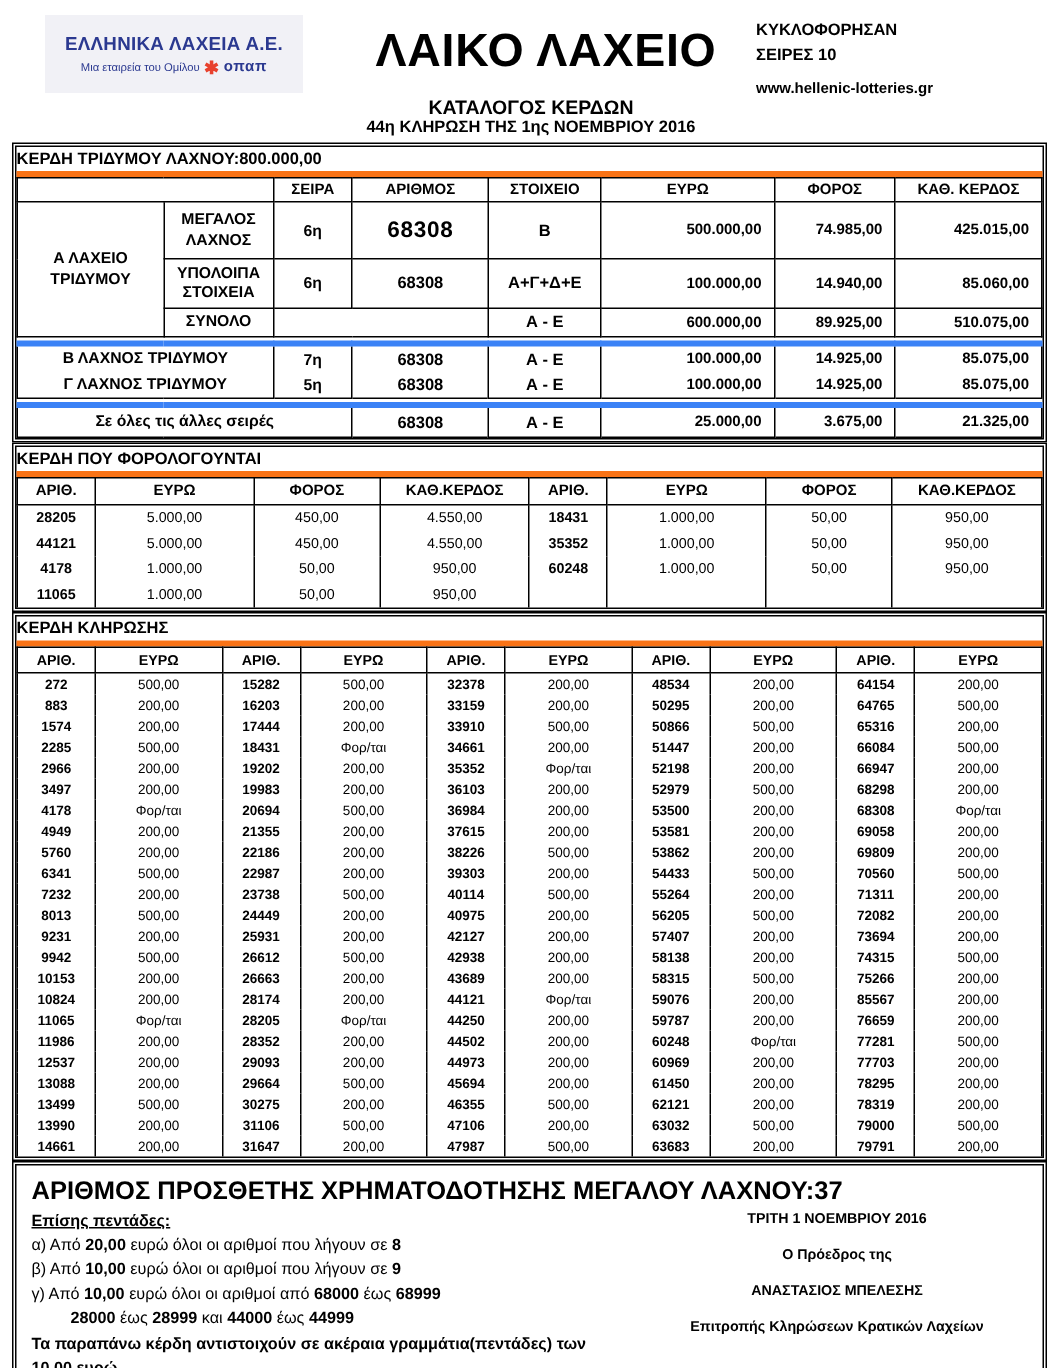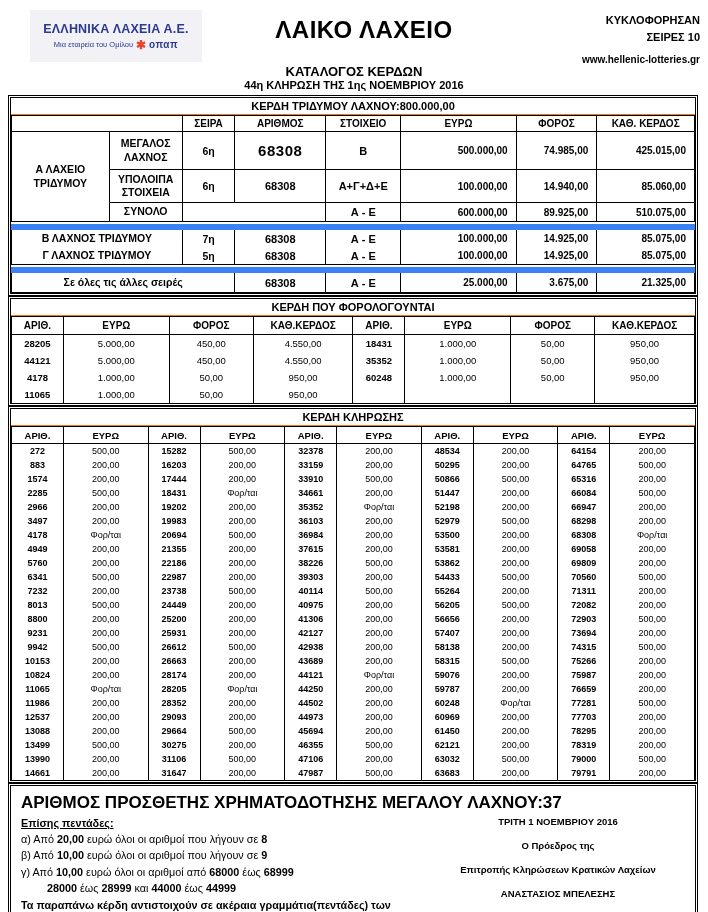--- a/index.html
+++ b/index.html
@@ -7,45 +7,45 @@
         font-family:Liberation Sans, sans-serif;color:#000;}
   
   .hdr-area{position:relative;height:95px;}
   .logo-box{position:absolute;left:30px;top:10px;width:172px;height:52px;background:#f1f1f6;
             display:flex;flex-direction:column;align-items:center;justify-content:center;}
   .logo-l1{color:#2b3990;font-weight:bold;font-size:12.5px;letter-spacing:0.2px;}
   .logo-l2{color:#2b3990;font-size:7.5px;margin-top:3px;display:flex;align-items:center;gap:3px;justify-content:space-between;}
   .opap-star{color:#e8412d;font-size:12px;font-weight:bold;line-height:1;}
   .opap-word{color:#2b3990;font-weight:bold;font-size:10px;letter-spacing:0.5px;}
   .main-title{position:absolute;left:214px;top:16px;width:300px;text-align:center;
-              font-size:24px;font-weight:bold;letter-spacing:0.5px;}
-  .series-box{position:absolute;right:8px;top:12px;width:196px;text-align:right;}
+              font-size:31px;font-weight:bold;letter-spacing:0.5px;}
+  .series-box{position:absolute;right:8px;top:12px;width:196px;text-align:left;}
   .series-l{font-weight:bold;font-size:11px;line-height:1.5;}
   .website{font-weight:bold;font-size:10px;margin-top:9px;}
   .cat-title{position:absolute;left:0;top:64px;width:100%;text-align:center;font-weight:bold;font-size:13px;}
   .draw-title{position:absolute;left:0;top:79px;width:100%;text-align:center;font-weight:bold;font-size:11px;}
   
   .content{position:absolute;left:8px;top:95px;width:690px;}
   .box{border:3px double #000;background:#fff;}
-  .banner{text-align:center;font-weight:bold;font-size:11px;padding:2px 0;border-bottom:1px solid #f97316;}
+  .banner{font-weight:bold;font-size:11px;padding:2px 0;border-bottom:4px solid #f97316;}
   table{width:100%;border-collapse:collapse;table-layout:fixed;}
   td{overflow:hidden;}
   
   .t1 td{border:1px solid #000;font-size:10px;text-align:center;vertical-align:middle;padding:0 2px;}
   .t1 .hdr-row td{height:15px;font-weight:bold;font-size:10px;}
   .t1 .lab{font-weight:bold;font-size:10.5px;line-height:1.25;}
   .t1 .seira{font-weight:bold;font-size:10.5px;}
   .t1 .num-lg{font-weight:bold;font-size:15px;letter-spacing:0.5px;}
   .t1 .num-md{font-weight:bold;font-size:11px;}
   .t1 .stx{font-weight:bold;font-size:11px;}
   .t1 .money{text-align:right;padding-right:8px;font-weight:bold;font-size:10px;}
   .rowA td{height:37px;} .rowB td{height:32px;} .rowC td{height:18px;}
   .t-sub{margin-top:2px;}
   .t-sub td{border-left:1px solid #000;border-right:1px solid #000;border-top:none;border-bottom:none;}
-  .t-sub{border-top:6px solid #3b82f6;border-bottom:1px solid #000;}
+  .t-sub{border-top:4px solid #3b82f6;border-bottom:1px solid #000;}
   .t-sub tr td{height:17px;}
   .t-oth tr td{height:19px;}
   
   .t2 thead td{border:1px solid #000;font-weight:bold;font-size:10px;text-align:center;height:15px;}
   .t2 tbody td{border-left:1px solid #000;border-right:1px solid #000;font-size:9.5px;
                text-align:center;height:15px;vertical-align:middle;}
   .t2 tbody td.num{font-weight:bold;}
   
   .t3 thead td{border:1px solid #000;font-weight:bold;font-size:9.5px;text-align:center;height:14px;}
   .t3 tbody td{border-left:1px solid #000;border-right:1px solid #000;font-size:9px;
@@ -433,32 +433,20 @@
               <td class="num">24449</td>
               <td>200,00</td>
               <td class="num">40975</td>
               <td>200,00</td>
               <td class="num">56205</td>
               <td>500,00</td>
               <td class="num">72082</td>
               <td>200,00</td>
             </tr>
             <tr>
-              <td class="num">8800</td>
-              <td>200,00</td>
-              <td class="num">25200</td>
-              <td>200,00</td>
-              <td class="num">41306</td>
-              <td>200,00</td>
-              <td class="num">56656</td>
-              <td>200,00</td>
-              <td class="num">72903</td>
-              <td>500,00</td>
-            </tr>
-            <tr>
               <td class="num">9231</td>
               <td>200,00</td>
               <td class="num">25931</td>
               <td>200,00</td>
               <td class="num">42127</td>
               <td>200,00</td>
               <td class="num">57407</td>
               <td>200,00</td>
               <td class="num">73694</td>
               <td>200,00</td>
@@ -489,21 +477,21 @@
             </tr>
             <tr>
               <td class="num">10824</td>
               <td>200,00</td>
               <td class="num">28174</td>
               <td>200,00</td>
               <td class="num">44121</td>
               <td>Φορ/ται</td>
               <td class="num">59076</td>
               <td>200,00</td>
-              <td class="num">75987</td>
+              <td class="num">85567</td>
               <td>200,00</td>
             </tr>
             <tr>
               <td class="num">11065</td>
               <td>Φορ/ται</td>
               <td class="num">28205</td>
               <td>Φορ/ται</td>
               <td class="num">44250</td>
               <td>200,00</td>
               <td class="num">59787</td>
@@ -594,19 +582,19 @@
           <div class="f-line"><span>α) Από </span><span class="b">20,00</span><span> ευρώ όλοι οι αριθμοί που λήγουν σε </span><span class="b">8</span></div>
           <div class="f-line"><span>β) Από </span><span class="b">10,00</span><span> ευρώ όλοι οι αριθμοί που λήγουν σε </span><span class="b">9</span></div>
           <div class="f-line"><span>γ) Από </span><span class="b">10,00</span><span> ευρώ όλοι οι αριθμοί από </span><span class="b">68000</span><span> έως </span><span class="b">68999</span></div>
           <div class="f-line f-indent"><span class="b">28000</span><span> έως </span><span class="b">28999</span><span> και </span><span class="b">44000</span><span> έως </span><span class="b">44999</span></div>
           <div class="f-line"><span class="b">Τα παραπάνω κέρδη αντιστοιχούν σε ακέραια γραμμάτια(πεντάδες) των</span></div>
           <div class="f-line"><span class="b">10,00 ευρώ.</span></div>
         </div>
       <div class="sig">
         <div>ΤΡΙΤΗ 1 ΝΟΕΜΒΡΙΟΥ 2016</div>
         <div>Ο Πρόεδρος της</div>
+        <div>ΑΝΑΣΤΑΣΙΟΣ ΜΠΕΛΕΣΗΣ</div>
         <div>Επιτροπής Κληρώσεων Κρατικών Λαχείων</div>
-        <div>ΑΝΑΣΤΑΣΙΟΣ ΜΠΕΛΕΣΗΣ</div>
       </div>
     </div>
 
   </div>
 </div>
 
 </body></html>

